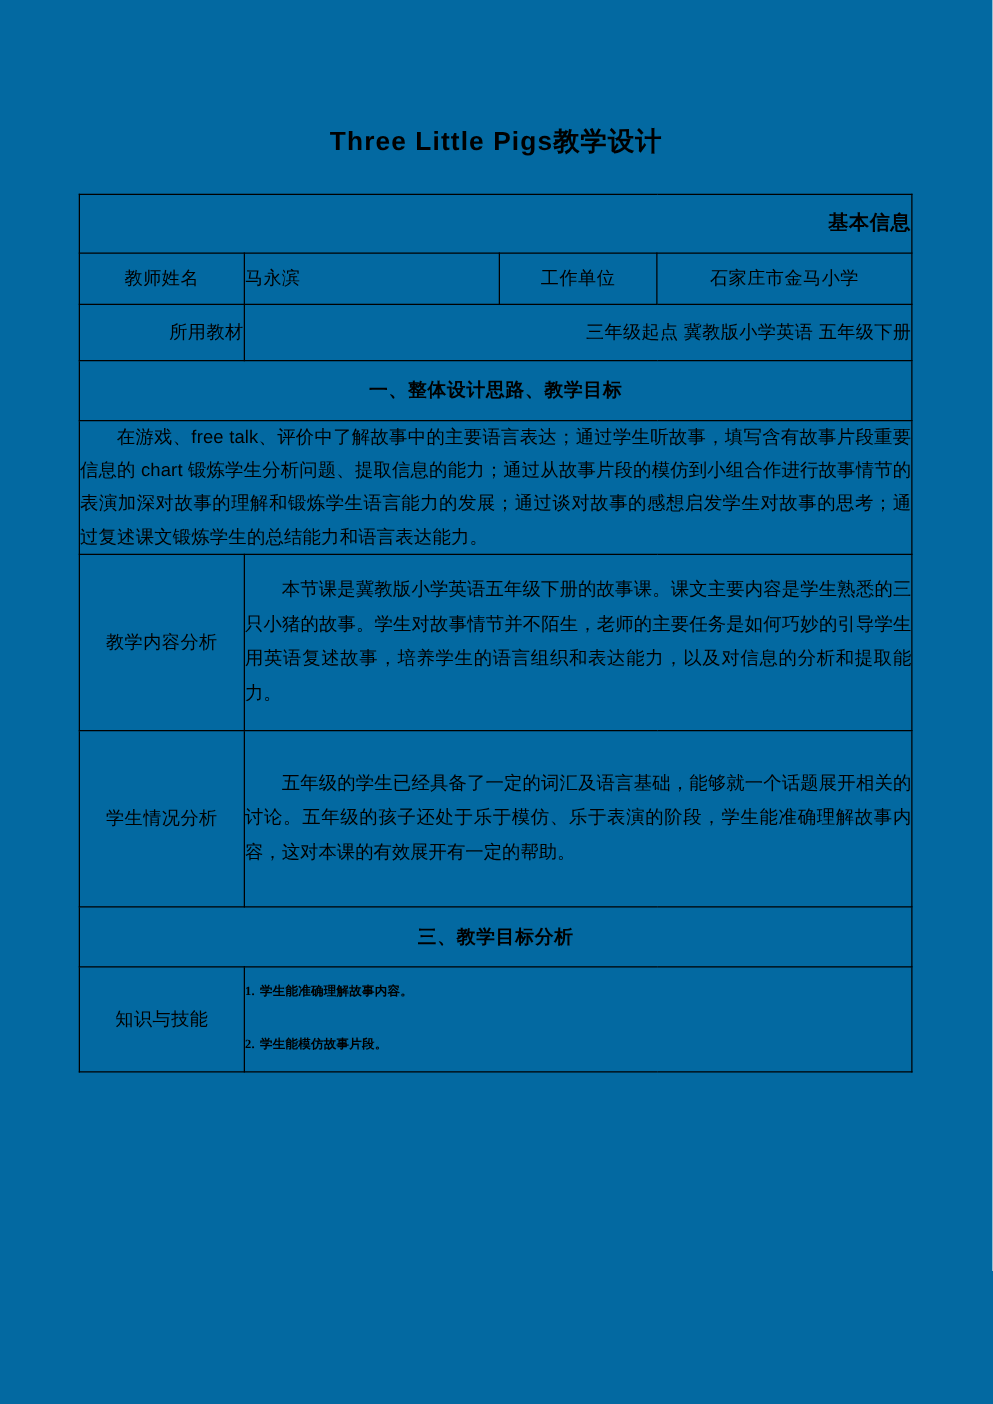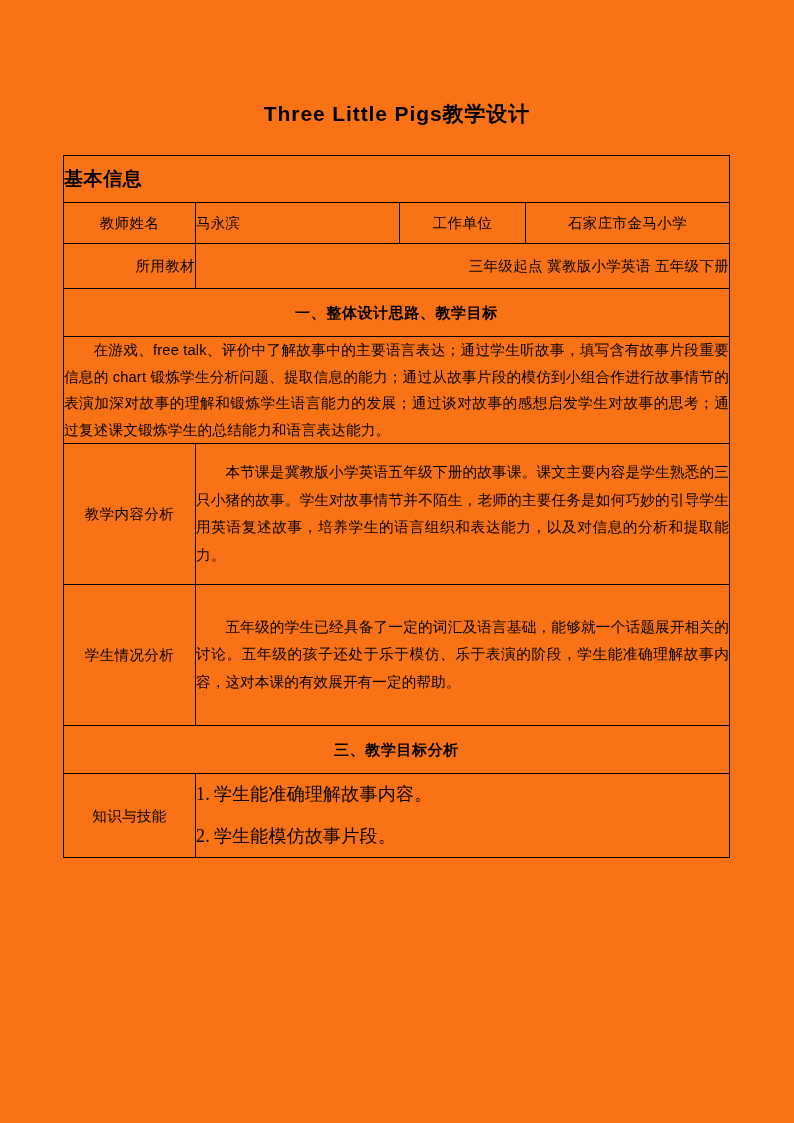--- a/index.html
+++ b/index.html
@@ -14,21 +14,21 @@
     font-family: "Liberation Sans", "DejaVu Sans", sans-serif;
     color: #000000;
     -webkit-font-smoothing: none;
   }
   .page {
     position: relative;
     width: 794px;
     height: 1123px;
     box-sizing: border-box;
     padding: 0;
-    background: #f97316;
+    background: #0369a1;
   }
 
   
   .doc-title {
     position: absolute;
     left: 0;
     top: 100px;
     width: 794px;
     text-align: center;
     font-family: "Liberation Sans", "DejaVu Sans", sans-serif;
@@ -61,22 +61,22 @@
   .section-band {
     text-align: center;
     font-size: 15px;
     font-weight: bold;
     letter-spacing: 0.6px;
     height: 47px;
     line-height: 47px;
     font-family: "Liberation Sans", "DejaVu Sans", sans-serif;
   }
   .band-basic {
-    text-align: left;
-    font-size: 19px;
+    text-align: right;
+    font-size: 16px;
     font-weight: bold;
     height: 46px;
     line-height: 46px;
     letter-spacing: 0.6px;
   }
 
   
   .label-cell {
     text-align: center;
     font-size: 14.5px;
@@ -120,22 +120,23 @@
     text-justify: inter-ideograph;
   }
   .para-inner p {
     margin: 0;
     text-indent: 2em;
   }
 
   
   .goal-list {
     padding: 9px 10px 10px 10px;
-    font-size: 18px;
+    font-size: 10px;
     line-height: 22px;
+    font-weight: bold;
   }
   .goal-list .goal-item {
     margin: 0 0 20px 0;
     text-align: left;
     letter-spacing: 0.2px;
   }
   .goal-list .goal-item:last-child {
     margin-bottom: 2px;
   }
   .goal-list .num {

